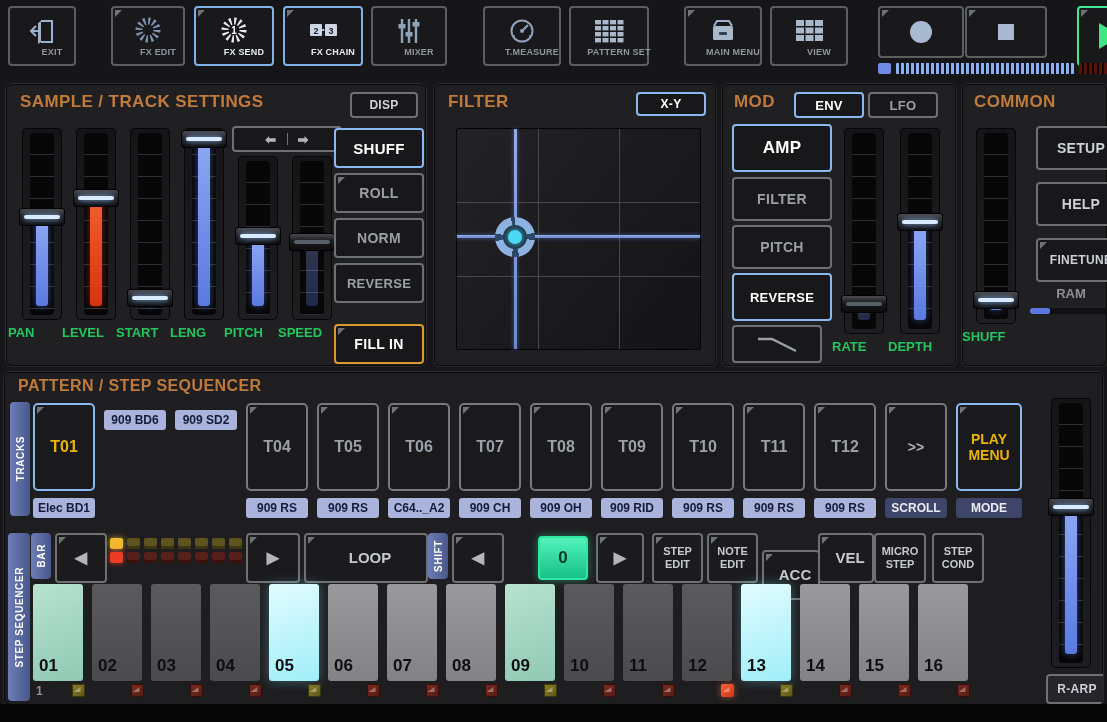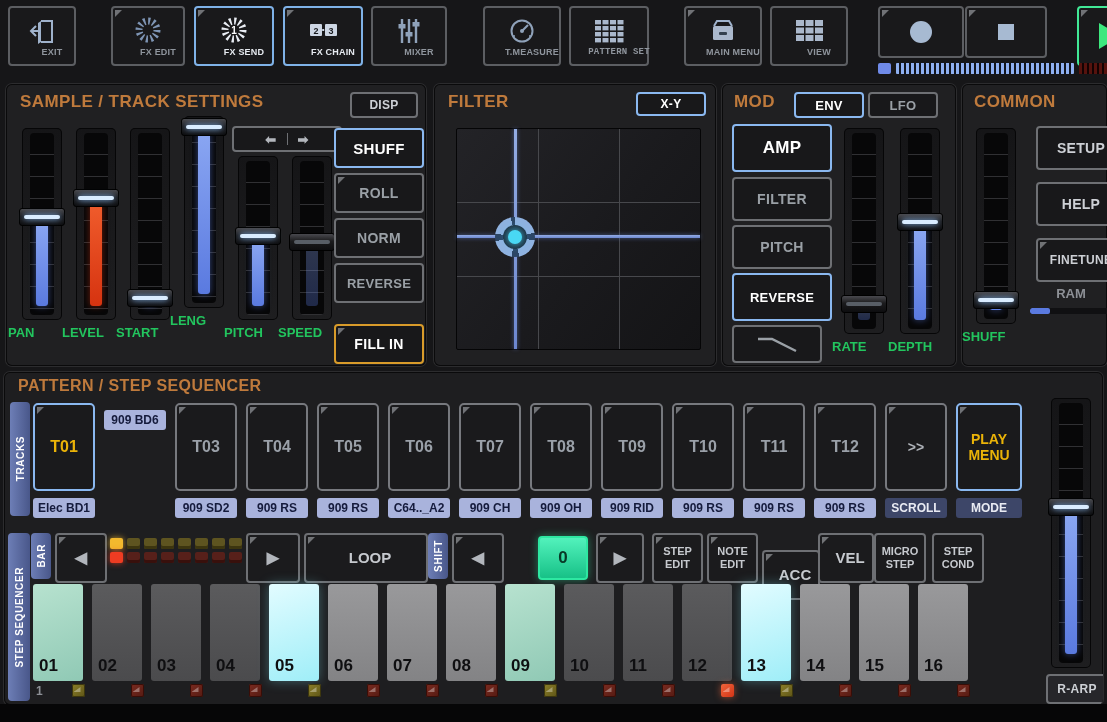--- a/index.html
+++ b/index.html
@@ -149,21 +149,21 @@
   <div class="tb-btn" style="left:483px;width:74px;">
     <svg width="30" height="30" viewBox="0 0 30 30">
       <circle cx="15" cy="15" r="10.5" fill="none" stroke="#8fa2ba" stroke-width="2"></circle>
       <path d="M15 15 L21 9" stroke="#8fa2ba" stroke-width="2.2"></path>
       <circle cx="15" cy="15" r="2" fill="#8fa2ba"></circle>
       <path d="M8 20 h-2 M24 20 h-2" stroke="#8fa2ba" stroke-width="1.6"></path>
     </svg>
     <span class="tb-label">T.MEASURE</span>
   </div>
 
-  <div class="tb-btn" style="left:569px;width:76px;font-family:Liberation Mono, monospace;">
+  <div class="tb-btn" style="left:569px;width:76px;">
     <svg width="34" height="30" viewBox="0 0 34 30">
       <g fill="#aab8cc">
         <rect x="3" y="4" width="6" height="4.4"></rect>
           <rect x="10.5" y="4" width="6" height="4.4"></rect>
           <rect x="18" y="4" width="6" height="4.4"></rect>
           <rect x="25.5" y="4" width="6" height="4.4"></rect>
         <rect x="3" y="10" width="6" height="4.4"></rect>
           <rect x="10.5" y="10" width="6" height="4.4"></rect>
           <rect x="18" y="10" width="6" height="4.4"></rect>
           <rect x="25.5" y="10" width="6" height="4.4"></rect>
@@ -252,21 +252,21 @@
       <div class="sl-label">LEVEL</div>
     </div>
     <div class="vslider" style="left:118px;top:44px;width:52px;height:192px;">
       <div class="sl-track">
           <div class="sl-chan"></div>
         <div class="sl-fill blue" style="top: 88%;"></div>
         <div class="sl-handle" style="top: 88%;"></div>
       </div>
       <div class="sl-label">START</div>
     </div>
-    <div class="vslider" style="left:172px;top:32px;width:52px;height:192px;">
+    <div class="vslider" style="left:172px;top:44px;width:52px;height:192px;">
       <div class="sl-track">
           <div class="sl-chan"></div>
         <div class="sl-fill blue" style="top: 5%;"></div>
         <div class="sl-handle" style="top: 5%;"></div>
       </div>
       <div class="sl-label">LENG</div>
     </div>
 
     <div class="pbtn" style="left:226px;top:42px;width:106px;height:22px;gap:10px;">
       <span style="font-size:13px;color:#b2b6bc;">⬅</span>
@@ -373,21 +373,20 @@
 
     <div class="trk-row" style="left:29px;top:31px;">
       <div class="trk-col">
         <div class="trk fold active">T01</div>
         <div class="chip">Elec BD1</div>
       </div>
       <div class="trk-col">
         <div class="chip">909 BD6</div>
       </div>
       <div class="trk-col">
-        <div class="trk fold">T03</div>
         <div class="chip">909 SD2</div>
       </div>
       <div class="trk-col">
         <div class="trk fold">T04</div>
         <div class="chip">909 RS</div>
       </div>
       <div class="trk-col">
         <div class="trk fold">T05</div>
         <div class="chip">909 RS</div>
       </div>

